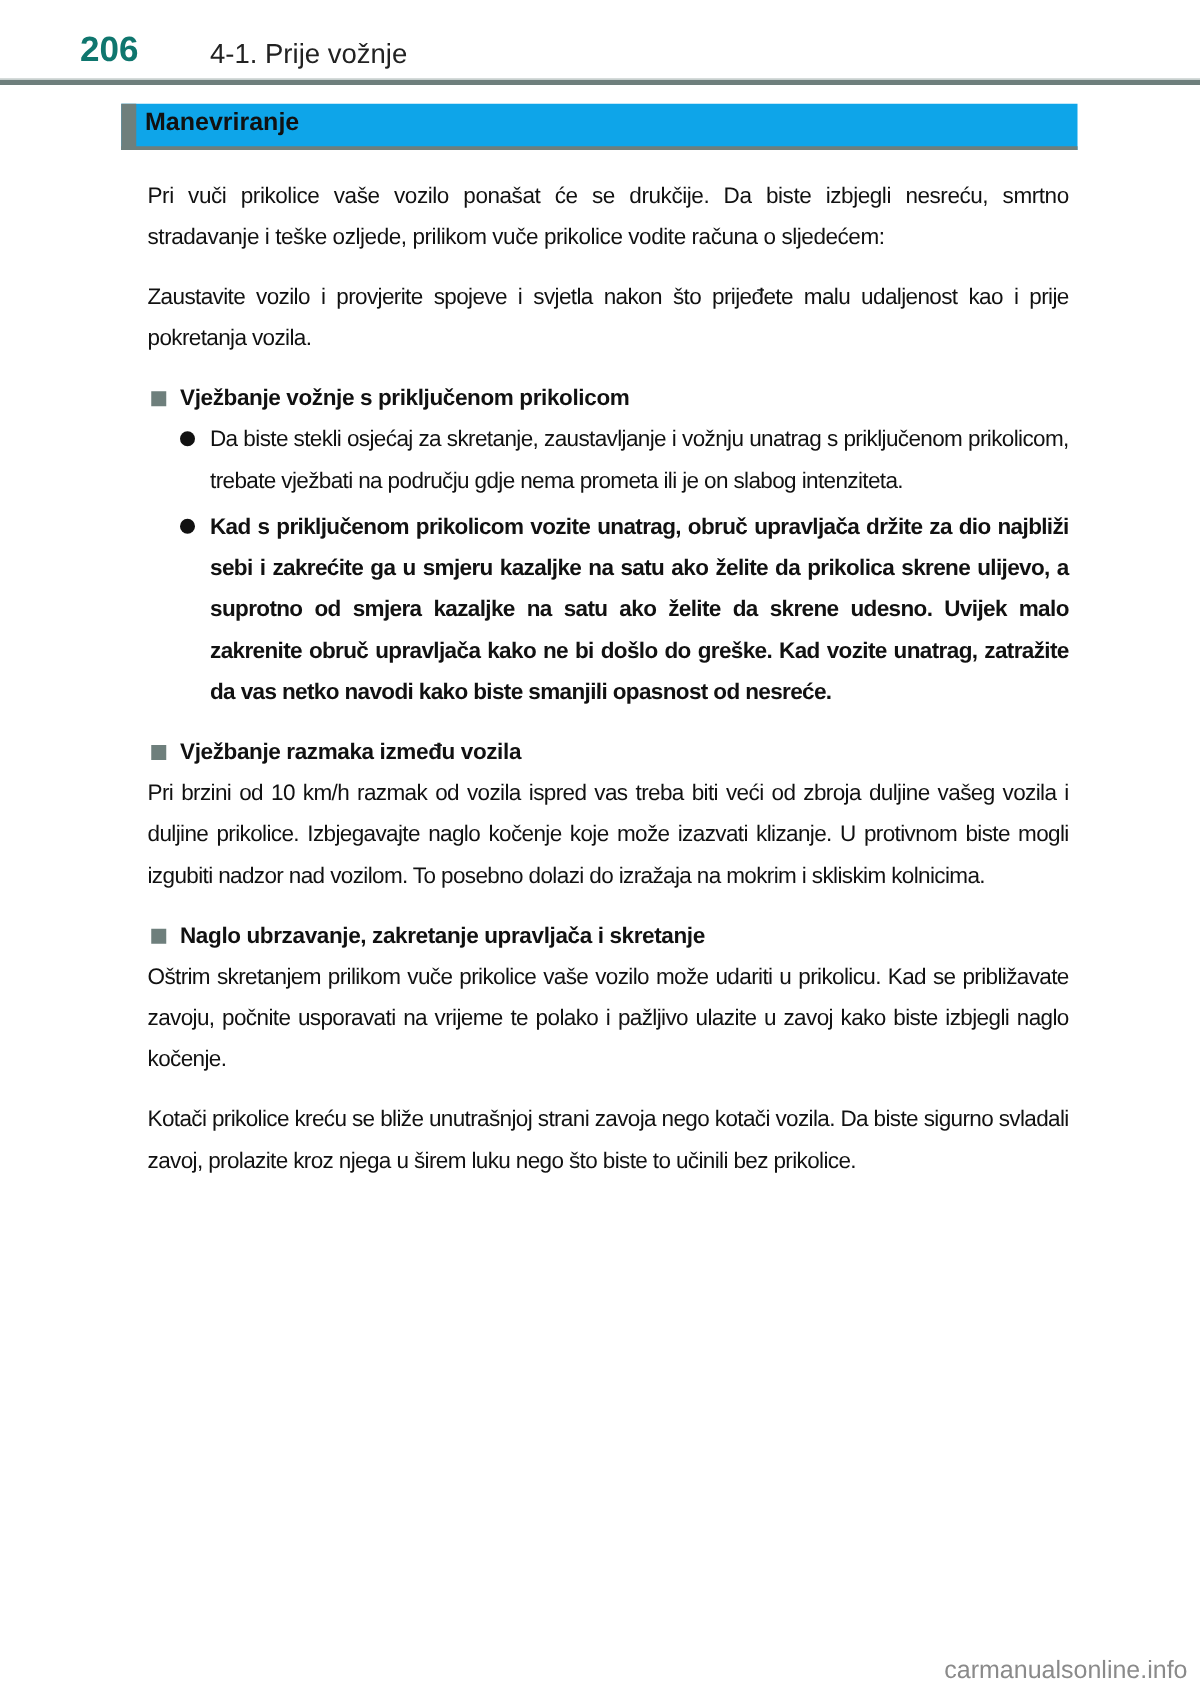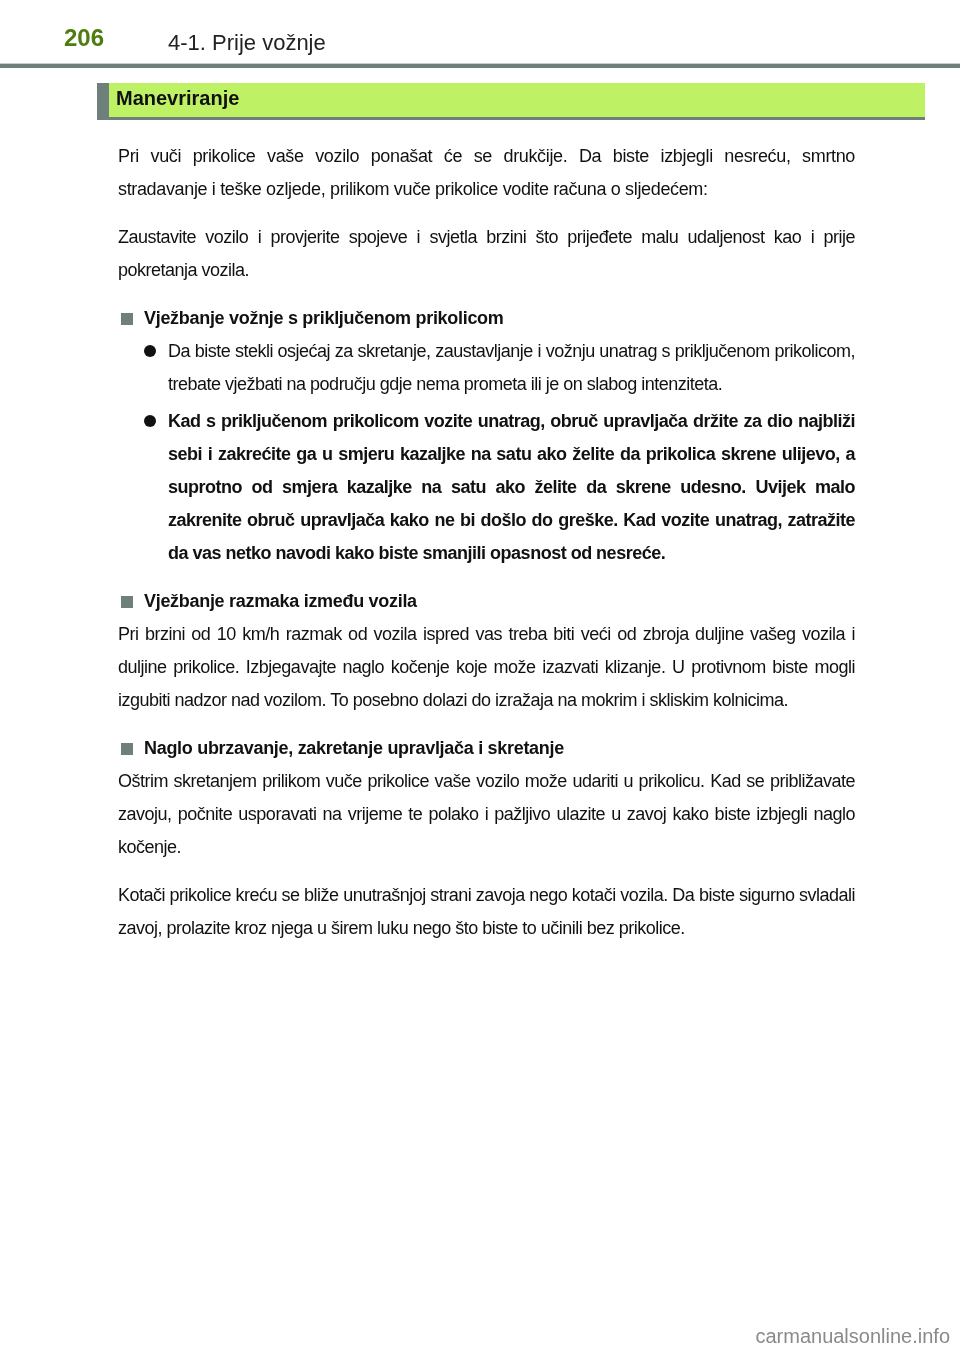--- a/index.html
+++ b/index.html
@@ -18,23 +18,23 @@
     .page-header {
       position: absolute;
       left: 0; top: 0;
       width: 960px;
       height: 68px;
     }
     .page-number {
       position: absolute;
       left: 64px;
       top: 24px;
-      font-size: 24px;
-      font-weight: bold;
-      color: #4d7c0f;
+      font-size: 28px;
+      font-weight: bold;
+      color: #0f766e;
       letter-spacing: 0px;
     }
     .section-label {
       position: absolute;
       left: 168px;
       top: 30px;
       font-size: 22px;
       color: #222;
     }
     .header-rule {
@@ -43,23 +43,23 @@
       top: 63px;
       width: 960px;
       height: 4px;
       background: #6e7f7c;
       border-top: 1px solid #c8d0cf;
     }
     .section-title-bar {
       position: absolute;
       left: 97px;
       top: 83px;
-      width: 828px;
+      width: 765px;
       height: 34px;
-      background: #bef264;
+      background: #0ea5e9;
       border-bottom: 3px solid #6e7f7c;
       text-align: right;
     }
     .section-title-bar .accent {
       position: absolute;
       left: 0; top: 0;
       width: 12px;
       height: 37px;
       background: #6e7f7c;
     }
@@ -150,21 +150,21 @@
 
 <div class="section-title-bar">
   <div class="accent"></div>
   <span class="section-title">Manevriranje</span>
 </div>
 
 <div class="content">
   <p class="intro">Pri vuči prikolice vaše vozilo ponašat će se drukčije. Da biste izbjegli nesreću, smrtno stradavanje i teške ozljede, prilikom vuče prikolice vodite računa o sljedećem:</p>
 
   <div class="sub">
-    <p class="sub-body">Zaustavite vozilo i provjerite spojeve i svjetla brzini što prijeđete malu udaljenost kao i prije pokretanja vozila.</p>
+    <p class="sub-body">Zaustavite vozilo i provjerite spojeve i svjetla nakon što prijeđete malu udaljenost kao i prije pokretanja vozila.</p>
   </div>
 
   <div class="sub">
     <div class="sub-head">
       <span class="square"></span>
       <span>Vježbanje vožnje s priključenom prikolicom</span>
     </div>
     <div class="dot-item">
       <span class="dot"></span>
       <p>Da biste stekli osjećaj za skretanje, zaustavljanje i vožnju unatrag s priključenom prikolicom, trebate vježbati na području gdje nema prometa ili je on slabog intenziteta.</p>

